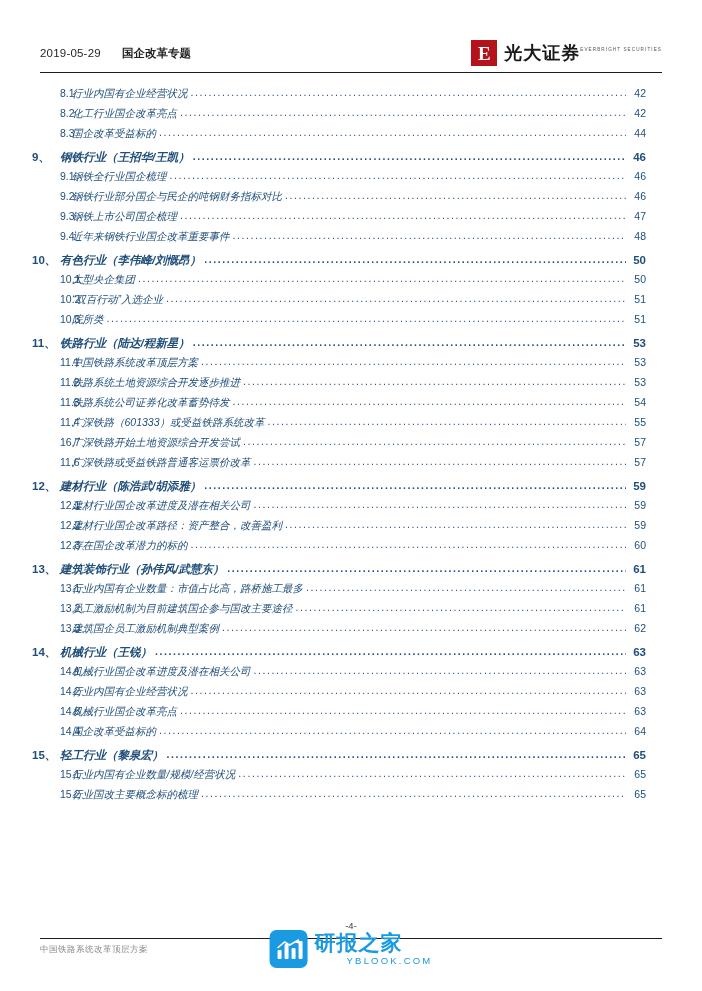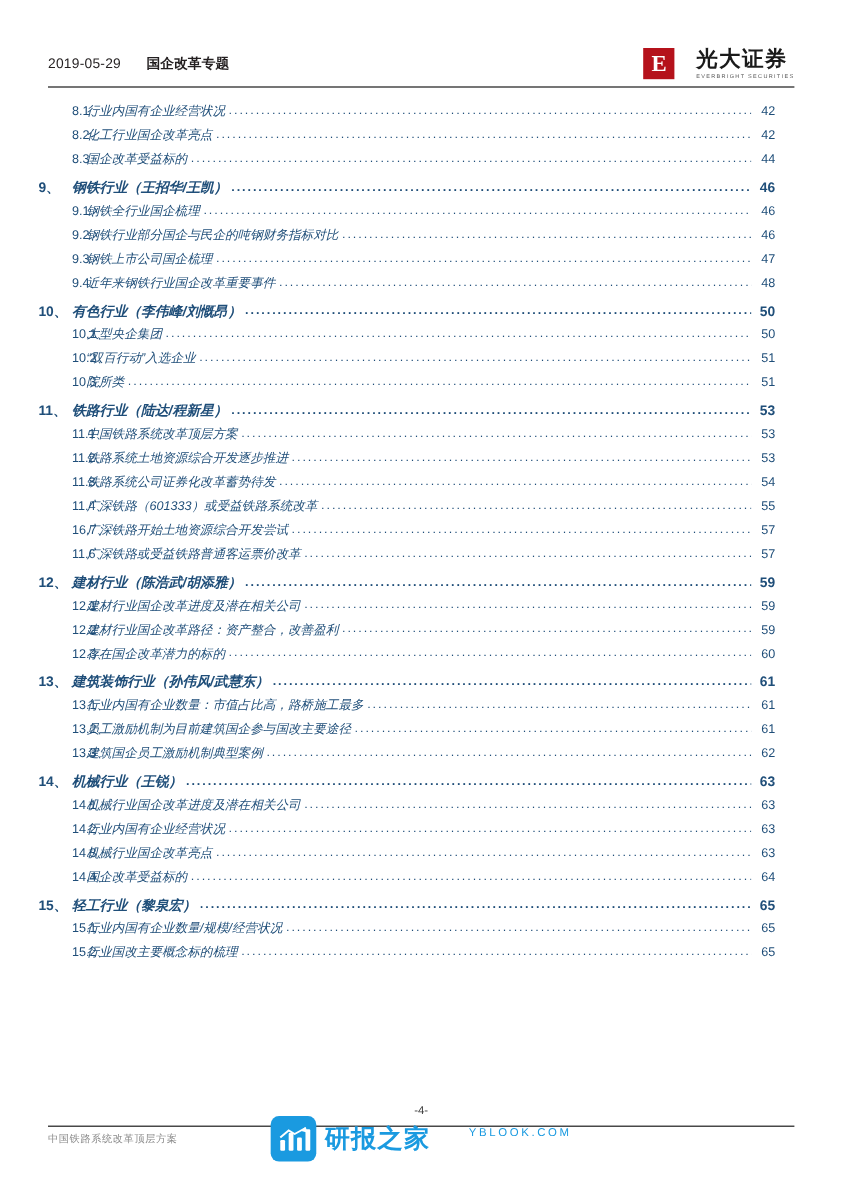--- a/index.html
+++ b/index.html
@@ -67,23 +67,23 @@
     color: #fff;
     font-family: "Liberation Serif", serif;
     font-size: 19px;
     font-weight: bold;
     display: flex;
     align-items: center;
     justify-content: center;
     line-height: 1;
   }
   .logo-text {
-    margin-left: 18px;
+    margin-left: 7px;
     display: flex;
-    flex-direction: column;
+    flex-direction: row;
     justify-content: center;
   }
   .logo-cn {
     font-family: "Liberation Serif", serif;
     font-size: 18px;
     font-weight: bold;
     color: #1a1a1a;
     line-height: 1;
     letter-spacing: 1px;
   }
@@ -225,21 +225,21 @@
   .wm-b4 { left: 29px; height: 18px; }
   .wm-arrow {
     position: absolute;
     left: 7px;
     top: 9px;
     width: 25px;
     height: 10px;
   }
   .wm-text {
     display: flex;
-    flex-direction: row;
+    flex-direction: column;
     line-height: 1.05;
   }
   .wm-cn {
     font-family: "Liberation Serif", serif;
     font-size: 21px;
     font-weight: bold;
     color: #1a9ae0;
     letter-spacing: 1px;
   }
   .wm-en {

